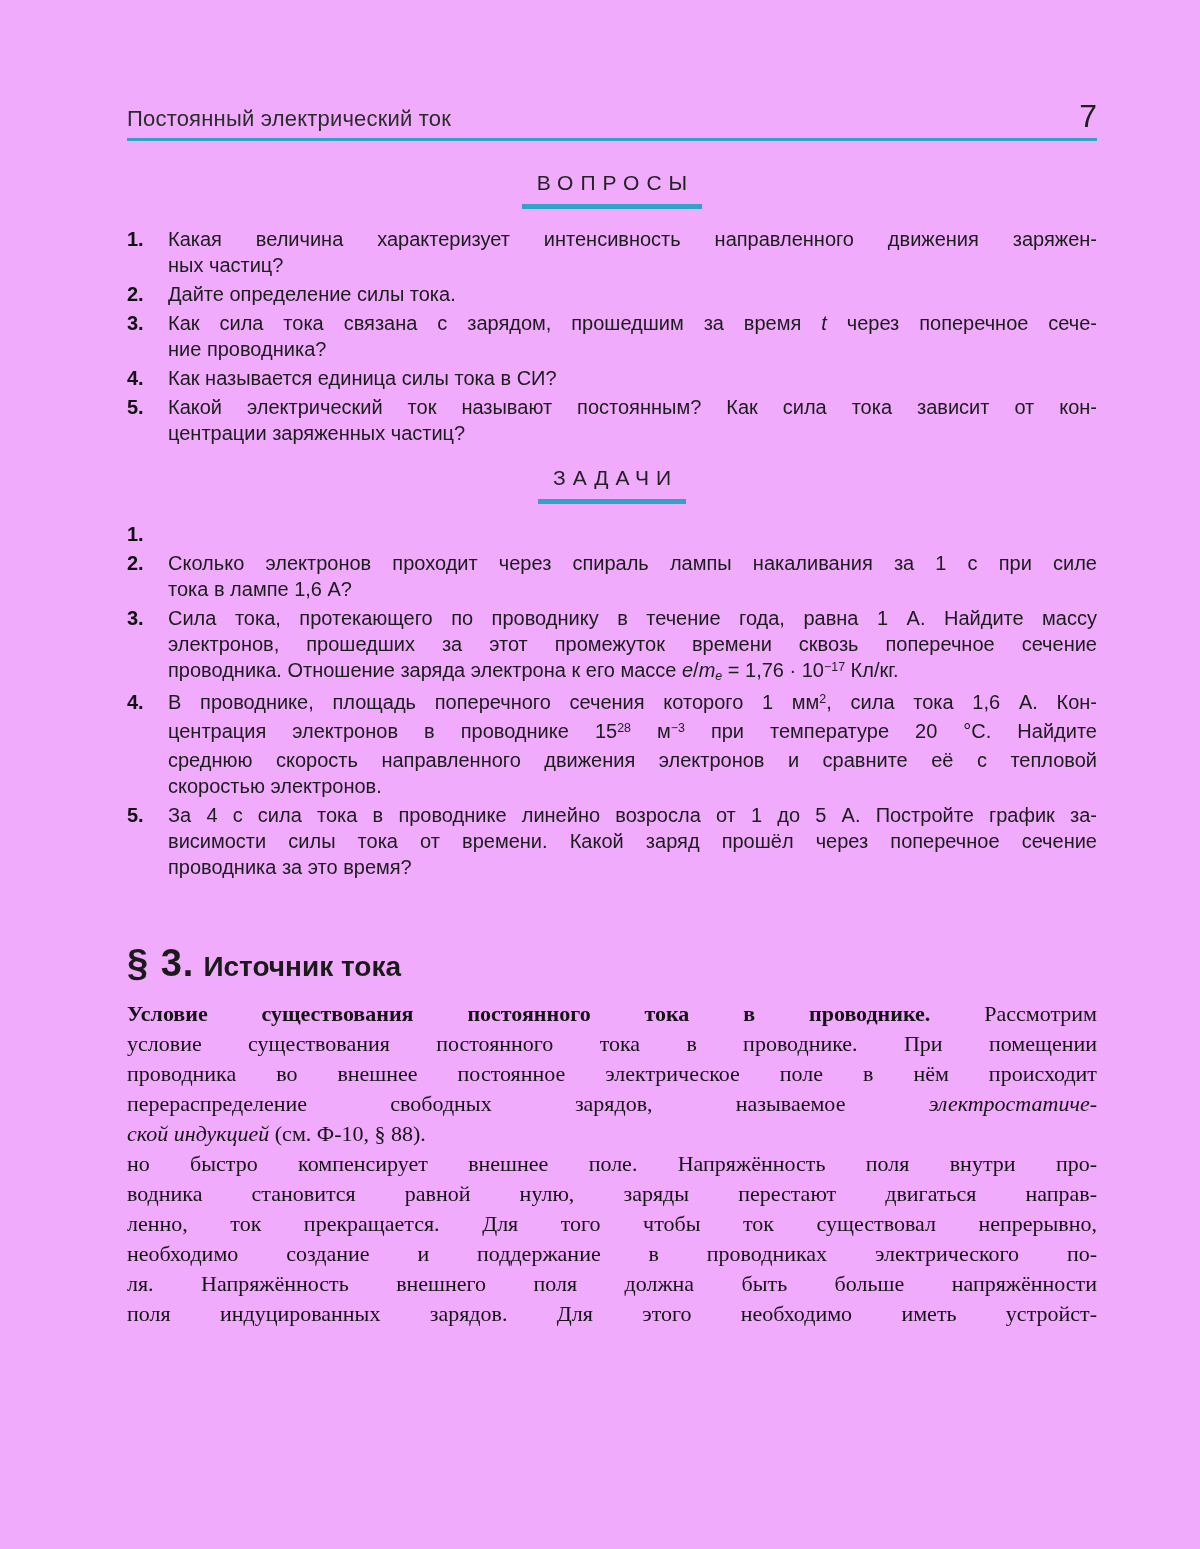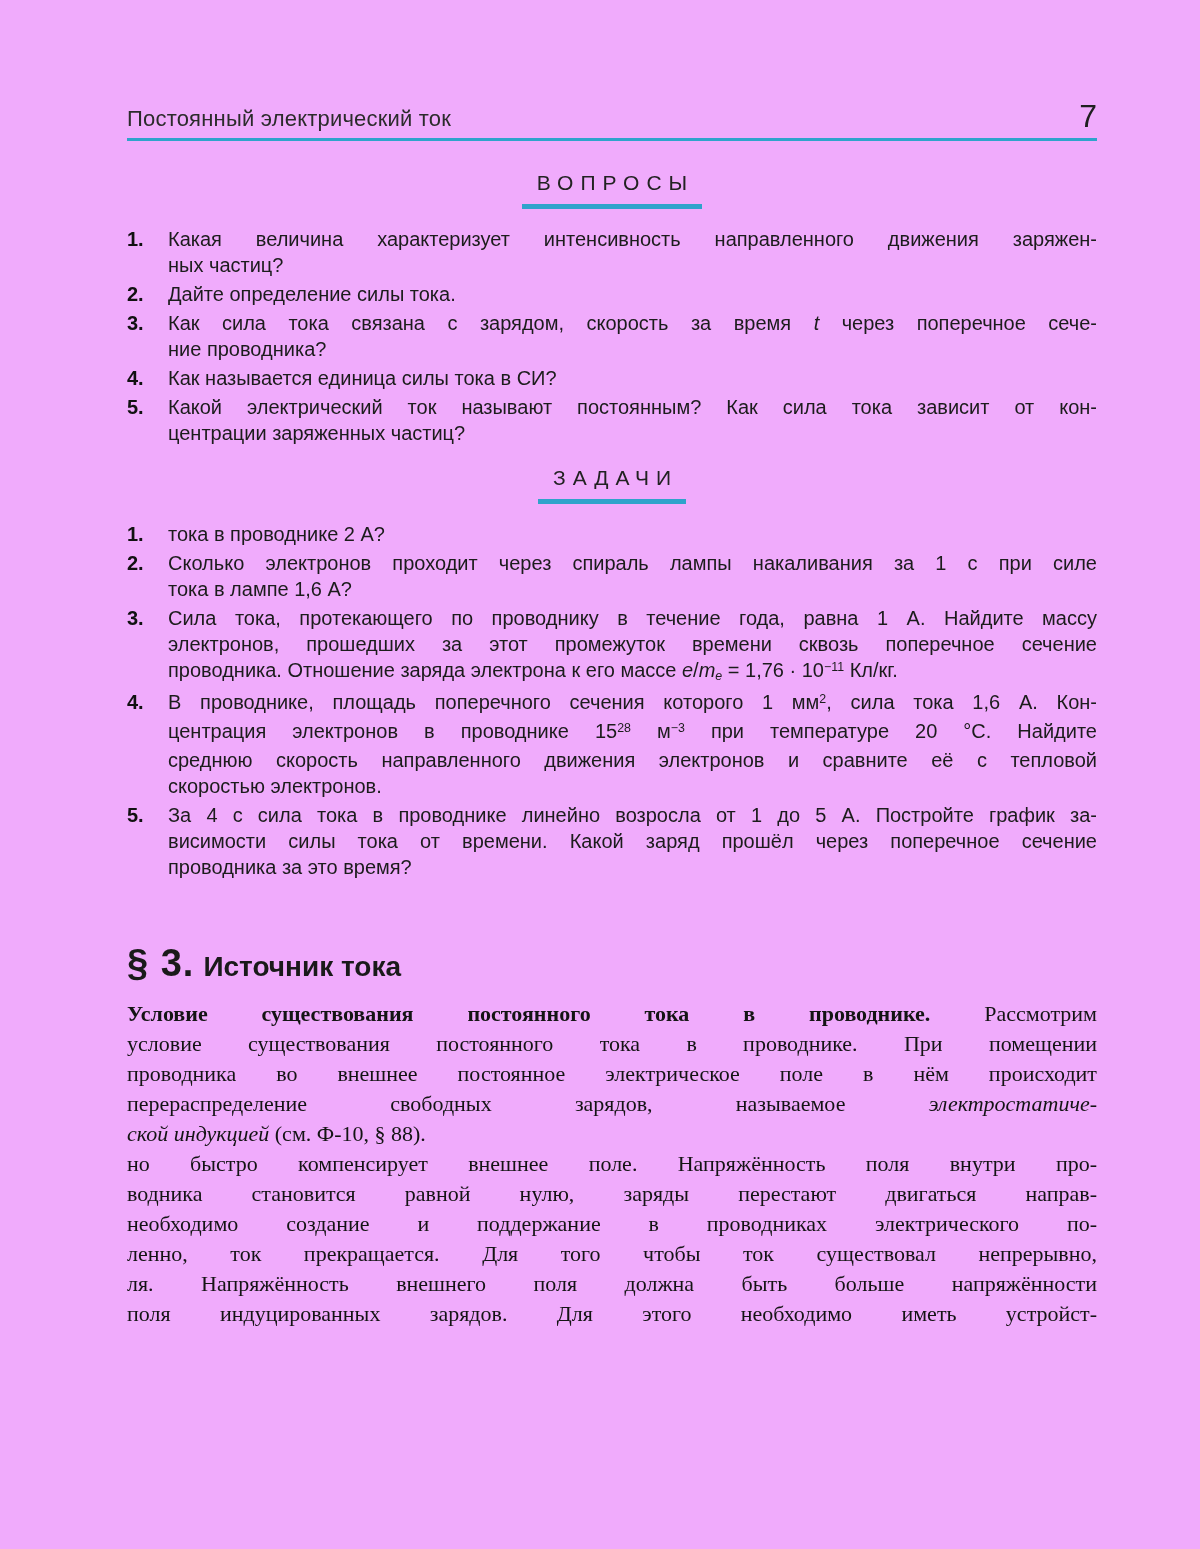--- a/index.html
+++ b/index.html
@@ -71,21 +71,21 @@
       </div>
       <div class="item">
         <span class="num">2.</span>
         <div class="itext">
           <div class="line ll"><span>Дайте определение силы тока.</span></div>
         </div>
       </div>
       <div class="item">
         <span class="num">3.</span>
         <div class="itext">
-          <div class="line jl"><span>Как сила тока связана с зарядом, скорость за время </span><span class="sg-i">t</span><span> через поперечное сече-</span></div>
+          <div class="line jl"><span>Как сила тока связана с зарядом, прошедшим за время </span><span class="sg-i">t</span><span> через поперечное сече-</span></div>
           <div class="line ll"><span>ние проводника?</span></div>
         </div>
       </div>
       <div class="item">
         <span class="num">4.</span>
         <div class="itext">
           <div class="line ll"><span>Как называется единица силы тока в СИ?</span></div>
         </div>
       </div>
       <div class="item">
@@ -97,36 +97,35 @@
       </div>
     </div>
 
   <div class="sec-title z">
     <span class="sec-title-text">ЗАДАЧИ</span>
   </div>
   <div class="list">
       <div class="item">
         <span class="num">1.</span>
         <div class="itext">
-          <div class="line ll"><span>тока в проводнике 2 А?</span></div>
         </div>
       </div>
       <div class="item">
         <span class="num">2.</span>
         <div class="itext">
           <div class="line jl"><span>Сколько электронов проходит через спираль лампы накаливания за 1 с при силе</span></div>
           <div class="line ll"><span>тока в лампе 1,6 А?</span></div>
         </div>
       </div>
       <div class="item">
         <span class="num">3.</span>
         <div class="itext">
           <div class="line jl"><span>Сила тока, протекающего по проводнику в течение года, равна 1 А. Найдите массу</span></div>
           <div class="line jl"><span>электронов, прошедших за этот промежуток времени сквозь поперечное сечение</span></div>
-          <div class="line ll"><span>проводника. Отношение заряда электрона к его массе </span><span class="sg-i">e</span><span>/</span><span class="sg-i">m</span><span class="sg-isub">e</span><span> = 1,76 · 10</span><span class="sg-sup">−11</span><span> Кл/кг.</span></div>
+          <div class="line ll"><span>проводника. Отношение заряда электрона к его массе </span><span class="sg-i">e</span><span>/</span><span class="sg-i">m</span><span class="sg-isub">e</span><span> = 1,76 · 10</span><span class="sg-sup">−17</span><span> Кл/кг.</span></div>
         </div>
       </div>
       <div class="item">
         <span class="num">4.</span>
         <div class="itext">
           <div class="line jl"><span>В проводнике, площадь поперечного сечения которого 1 мм</span><span class="sg-sup">2</span><span>, сила тока 1,6 А. Кон-</span></div>
           <div class="line jl"><span>центрация электронов в проводнике 15</span><span class="sg-sup">28</span><span> м</span><span class="sg-sup">−3</span><span> при температуре 20 °С. Найдите</span></div>
           <div class="line jl"><span>среднюю скорость направленного движения электронов и сравните её с тепловой</span></div>
           <div class="line ll"><span>скоростью электронов.</span></div>
         </div>
@@ -150,20 +149,20 @@
       <div class="para">
         <div class="line jl"><span class="sg-b">Условие существования постоянного тока в проводнике.</span><span> Рассмотрим</span></div>
         <div class="line jl"><span>условие существования постоянного тока в проводнике. При помещении</span></div>
         <div class="line jl"><span>проводника во внешнее постоянное электрическое поле в нём происходит</span></div>
         <div class="line jl"><span>перераспределение свободных зарядов, называемое </span><span class="sg-i">электростатиче-</span></div>
         <div class="line ll"><span class="sg-i">ской индукцией</span><span> (см. Ф-10, § 88).</span></div>
       </div>
       <div class="para">
         <div class="line jl"><span>но быстро компенсирует внешнее поле. Напряжённость поля внутри про-</span></div>
         <div class="line jl"><span>водника становится равной нулю, заряды перестают двигаться направ-</span></div>
+        <div class="line jl"><span>ленно, ток прекращается. Для того чтобы ток существовал непрерывно,</span></div>
         <div class="line jl"><span>необходимо создание и поддержание в проводниках электрического по-</span></div>
-        <div class="line jl"><span>ленно, ток прекращается. Для того чтобы ток существовал непрерывно,</span></div>
         <div class="line jl"><span>ля. Напряжённость внешнего поля должна быть больше напряжённости</span></div>
         <div class="line jl"><span>поля индуцированных зарядов. Для этого необходимо иметь устройст-</span></div>
       </div>
     </div>
 
 </div>
 
 </body></html>

